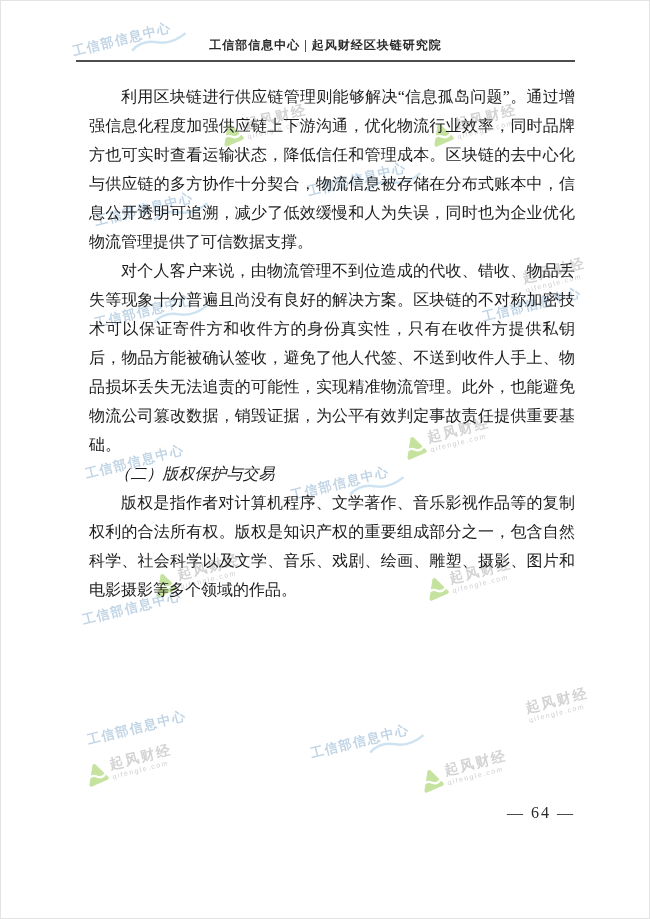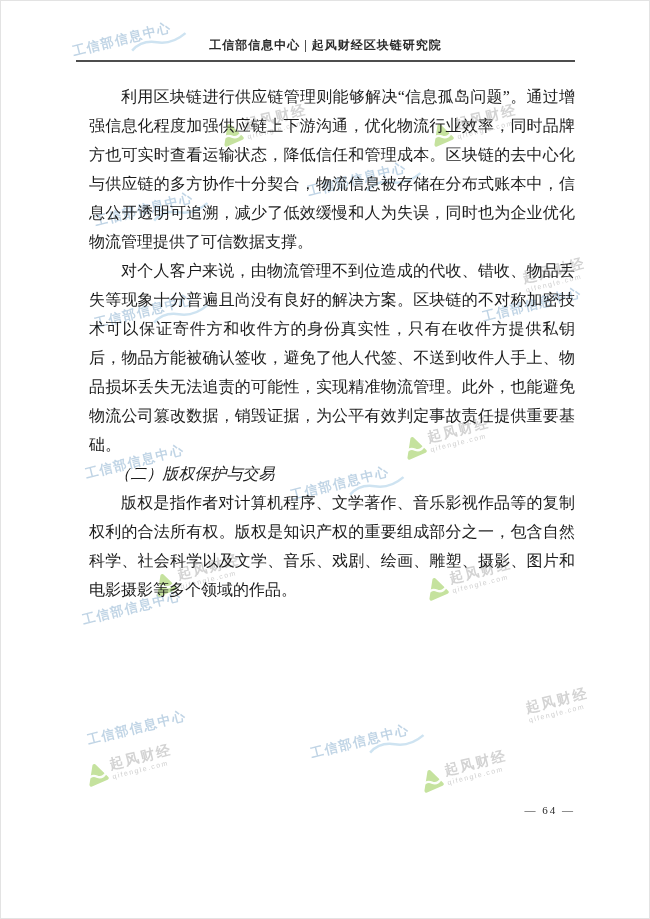--- a/index.html
+++ b/index.html
@@ -50,21 +50,21 @@
   .para.heading {
     font-style: italic;
     text-indent: 1.6em;
     font-weight: 500;
   }
 
   
   .footer {
     position: absolute;
     top: 803px; right: 74px;
-    font-size: 11px;
+    font-size: 16px;
     color: #2a2a2a;
     letter-spacing: 2px;
   }
 
   
   .watermark-layer {
     position: absolute;
     inset: 0;
     pointer-events: none;
     z-index: 0;

